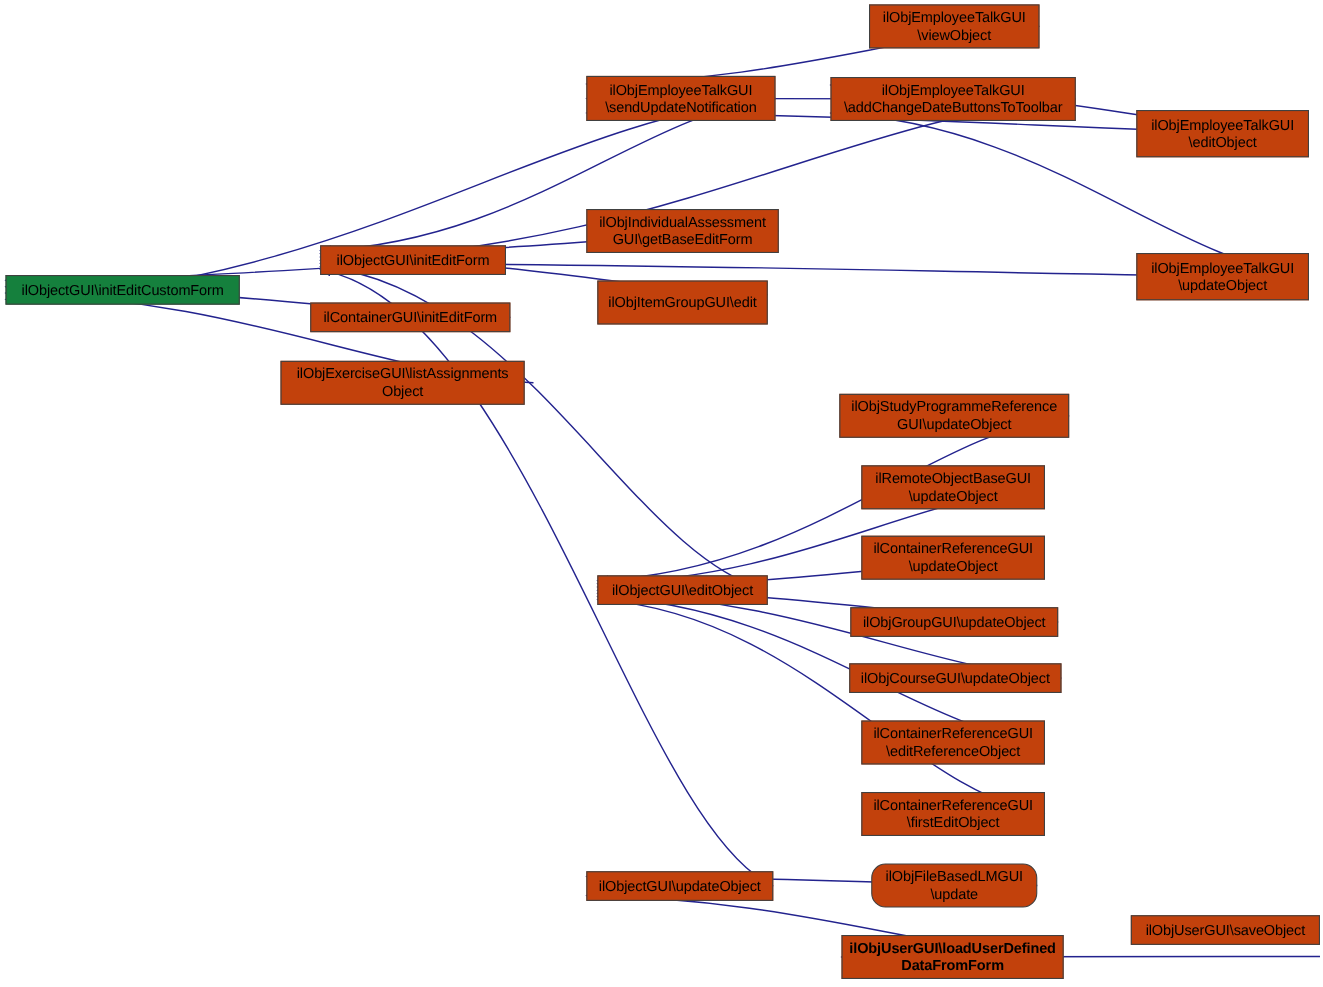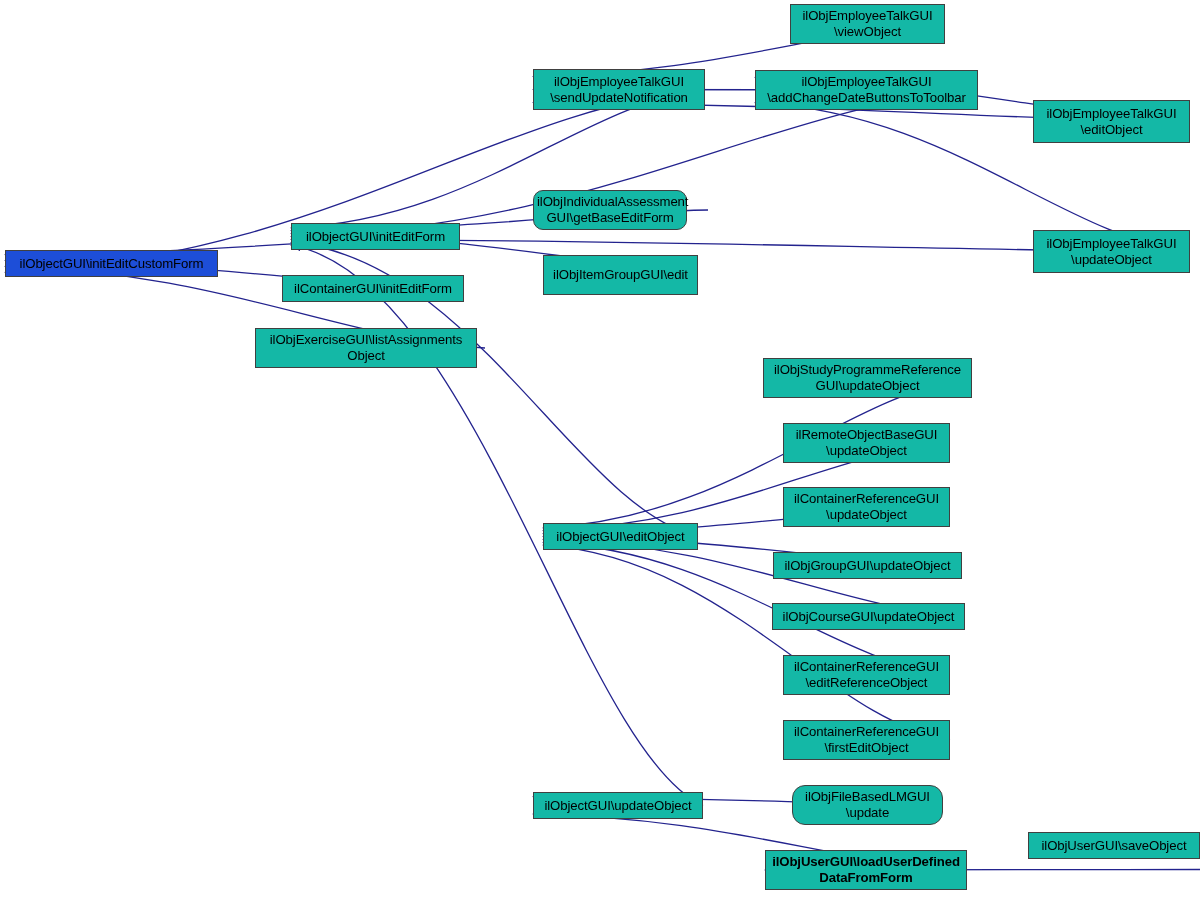--- a/index.html
+++ b/index.html
@@ -21,35 +21,35 @@
     left: 0;
     top: 0;
     width: 1203px;
     height: 897px;
     pointer-events: none;
   }
   .node {
     position: absolute;
     box-sizing: border-box;
     border: 1px solid #404040;
-    background: #14b8a6;
+    background: #c2410c;
     color: #000000;
     display: flex;
     align-items: center;
     justify-content: center;
     text-align: center;
     font-size: 13.2px;
     line-height: 16px;
     letter-spacing: -0.1px;
     white-space: pre-line;
     padding: 0 3px;
     z-index: 2;
   }
   .node.highlight {
-    background: #1d4ed8;
+    background: #15803d;
   }
   .node .node-label {
     display: block;
     width: 100%;
   }
 </style>
 </head>
 <body>
 
 <div id="graph-root">
@@ -89,21 +89,21 @@
       </g>
   </svg>
   <div id="node-layer">
       <div class="node highlight" style="left: 5px; top: 250px; width: 213px; height: 27px;"><span class="node-label">ilObjectGUI\initEditCustomForm</span></div>
       <div class="node" style="left: 291px; top: 223px; width: 169px; height: 27px;"><span class="node-label">ilObjectGUI\initEditForm</span></div>
       <div class="node" style="left: 282px; top: 275px; width: 182px; height: 27px;"><span class="node-label">ilContainerGUI\initEditForm</span></div>
       <div class="node" style="left: 255px; top: 328px; width: 222px; height: 40px;"><span class="node-label">ilObjExerciseGUI\listAssignments
 Object</span></div>
       <div class="node" style="left: 533px; top: 69px; width: 172px; height: 41px;"><span class="node-label">ilObjEmployeeTalkGUI
 \sendUpdateNotification</span></div>
-      <div class="node" style="left: 533px; top: 190px; width: 154px; height: 40px; border-radius: 10px;"><span class="node-label">ilObjIndividualAssessment
+      <div class="node" style="left: 533px; top: 190px; width: 175px; height: 40px;"><span class="node-label">ilObjIndividualAssessment
 GUI\getBaseEditForm</span></div>
       <div class="node" style="left: 543px; top: 255px; width: 155px; height: 40px;"><span class="node-label">ilObjItemGroupGUI\edit</span></div>
       <div class="node" style="left: 790px; top: 4px; width: 155px; height: 40px;"><span class="node-label">ilObjEmployeeTalkGUI
 \viewObject</span></div>
       <div class="node" style="left: 755px; top: 70px; width: 223px; height: 40px;"><span class="node-label">ilObjEmployeeTalkGUI
 \addChangeDateButtonsToToolbar</span></div>
       <div class="node" style="left: 1033px; top: 100px; width: 157px; height: 43px;"><span class="node-label">ilObjEmployeeTalkGUI
 \editObject</span></div>
       <div class="node" style="left: 1033px; top: 230px; width: 157px; height: 43px;"><span class="node-label">ilObjEmployeeTalkGUI
 \updateObject</span></div>

